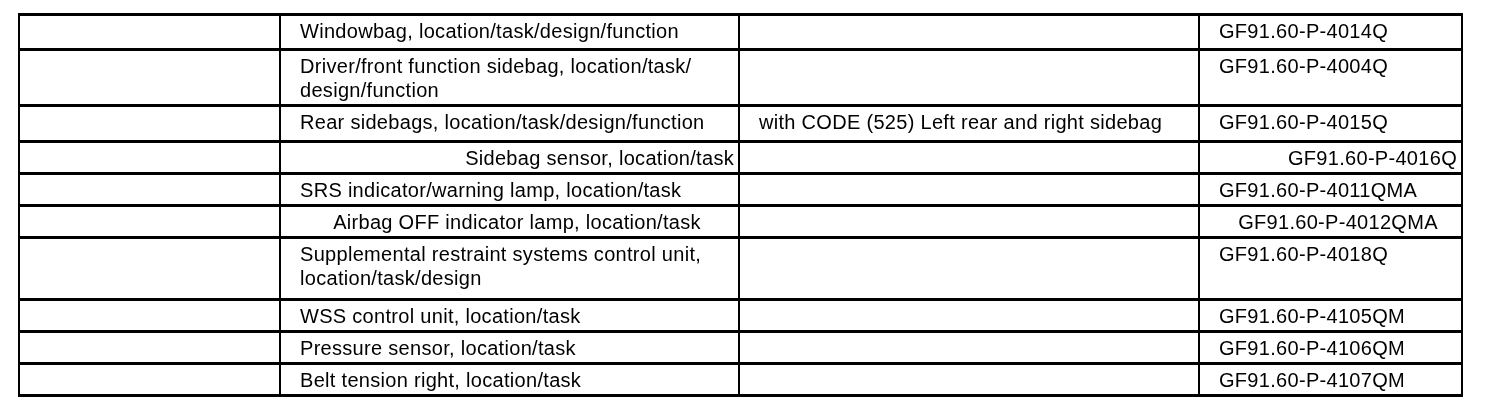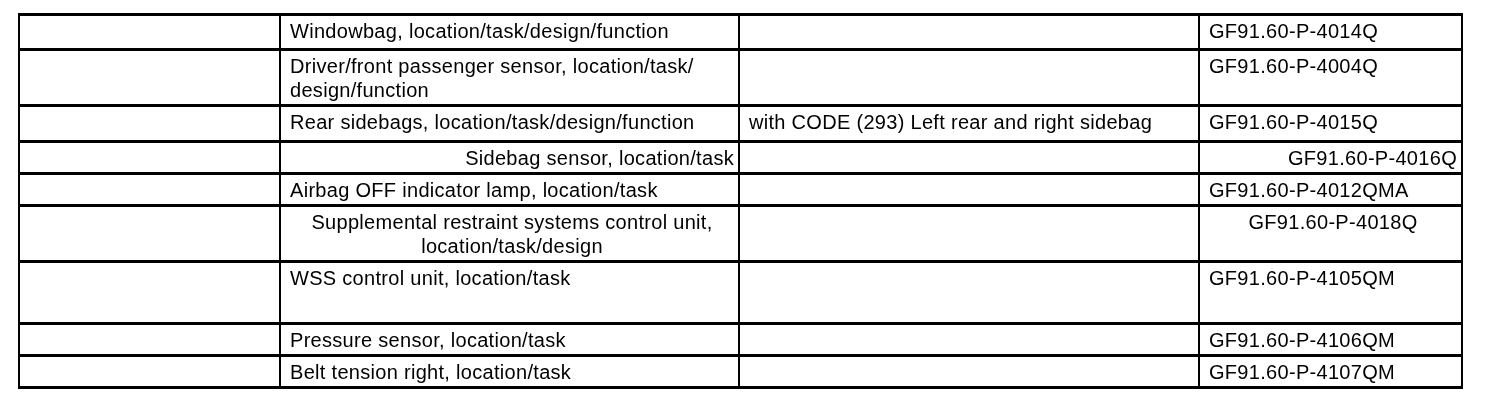--- a/index.html
+++ b/index.html
@@ -21,21 +21,21 @@
     top: 13px;
     width: 1443px;
     border-collapse: collapse;
     table-layout: fixed;
   }
   table.doc-table td {
     border: 2px solid #000000;
     border-top-width: 3px;
     border-bottom-width: 3px;
     vertical-align: top;
-    padding: 3px 4px 2px 9px;
+    padding: 3px 4px 2px 19px;
     font-size: 20px;
     line-height: 24px;
     letter-spacing: 0.3px;
     white-space: pre-line;
     overflow: hidden;
   }
   
   tr:nth-child(1)  { height: 35px; }
   tr:nth-child(2)  { height: 53px; }
   tr:nth-child(3)  { height: 36px; }
@@ -59,36 +59,42 @@
   </colgroup>
   <tbody>
     <tr>
       <td></td>
       <td>Windowbag, location/task/design/function</td>
       <td></td>
       <td>GF91.60-P-4014Q</td>
     </tr>
     <tr>
       <td></td>
-      <td>Driver/front passenger sensor, location/task/
+      <td>Driver/front function sidebag, location/task/
 design/function</td>
       <td></td>
       <td>GF91.60-P-4004Q</td>
     </tr>
     <tr>
       <td></td>
       <td>Rear sidebags, location/task/design/function</td>
-      <td>with CODE (293) Left rear and right sidebag</td>
+      <td>with CODE (525) Left rear and right sidebag</td>
       <td>GF91.60-P-4015Q</td>
     </tr>
     <tr>
       <td></td>
       <td>Sidebag sensor, location/task</td>
       <td></td>
       <td>GF91.60-P-4016Q</td>
+    </tr>
+    <tr>
+      <td></td>
+      <td>SRS indicator/warning lamp, location/task</td>
+      <td></td>
+      <td>GF91.60-P-4011QMA</td>
     </tr>
     <tr>
       <td></td>
       <td>Airbag OFF indicator lamp, location/task</td>
       <td></td>
       <td>GF91.60-P-4012QMA</td>
     </tr>
     <tr>
       <td></td>
       <td>Supplemental restraint systems control unit,

